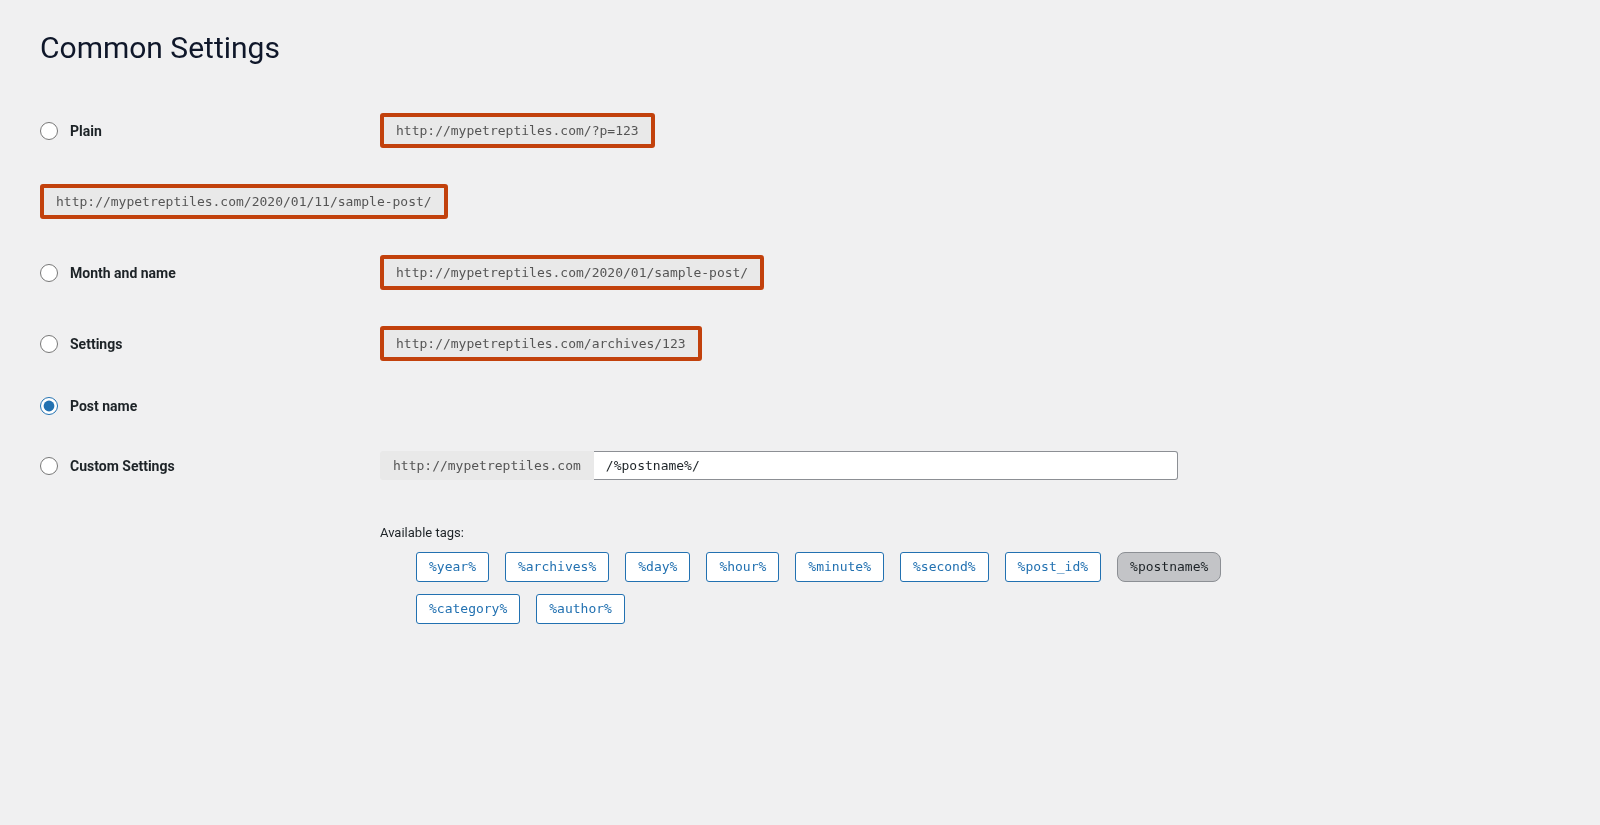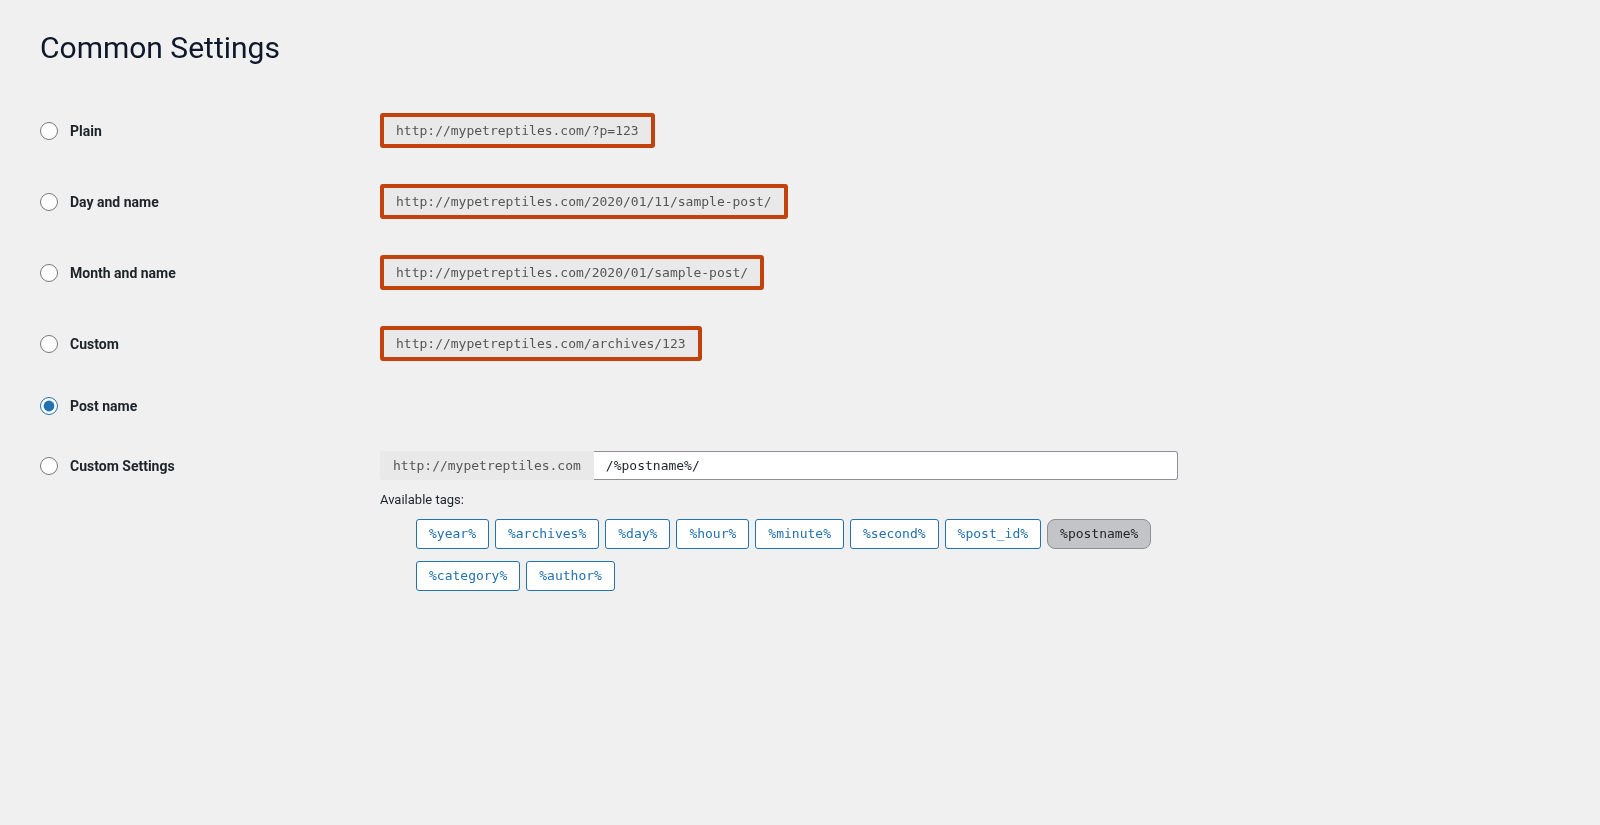--- a/index.html
+++ b/index.html
@@ -93,26 +93,27 @@
       color: #1d2327;
       border-radius: 0 3px 3px 0;
       width: 584px;
       outline: none;
       background: #fff;
     }
 
     .available-tags-label {
       font-size: 13px;
       color: #1d2327;
+      margin-top: 33px;
     }
 
     .tags-container {
       display: flex;
       flex-wrap: wrap;
-      gap: 6px;
+      gap: 16px;
       padding-left: 36px;
     }
 
     .tag-btn {
       border: 1px solid #2271b1;
       background: #fff;
       color: #2271b1;
       padding: 5px 12px;
       font-size: 13px;
       font-family: Consolas, Monaco, monospace;
@@ -137,39 +138,35 @@
 
   <div class="settings-row">
     <div class="radio-label-col">
       <input type="radio" name="permalink" class="radio-input" id="plain" style="">
       <label class="radio-label" for="plain">Plain</label>
     </div>
     <span class="url-display">http://mypetreptiles.com/?p=123</span>
   </div>
 
   <div class="settings-row">
-    <div class="radio-label-col">
-      <input type="radio" name="permalink" class="radio-input" id="day-and-name" style="">
-      <label class="radio-label" for="day-and-name">Day and name</label>
-    </div>
     <span class="url-display">http://mypetreptiles.com/2020/01/11/sample-post/</span>
   </div>
 
   <div class="settings-row">
     <div class="radio-label-col">
       <input type="radio" name="permalink" class="radio-input" id="month-and-name" style="">
       <label class="radio-label" for="month-and-name">Month and name</label>
     </div>
     <span class="url-display">http://mypetreptiles.com/2020/01/sample-post/</span>
   </div>
 
   <div class="settings-row">
     <div class="radio-label-col">
       <input type="radio" name="permalink" class="radio-input" id="numeric" style="">
-      <label class="radio-label" for="numeric">Custom</label>
+      <label class="radio-label" for="numeric">Settings</label>
     </div>
     <span class="url-display">http://mypetreptiles.com/archives/123</span>
   </div>
 
   <div class="settings-row">
     <div class="radio-label-col">
       <input type="radio" name="permalink" class="radio-input" id="post-name" checked="" style="">
       <label class="radio-label" for="post-name">Post name</label>
     </div>
   </div>

